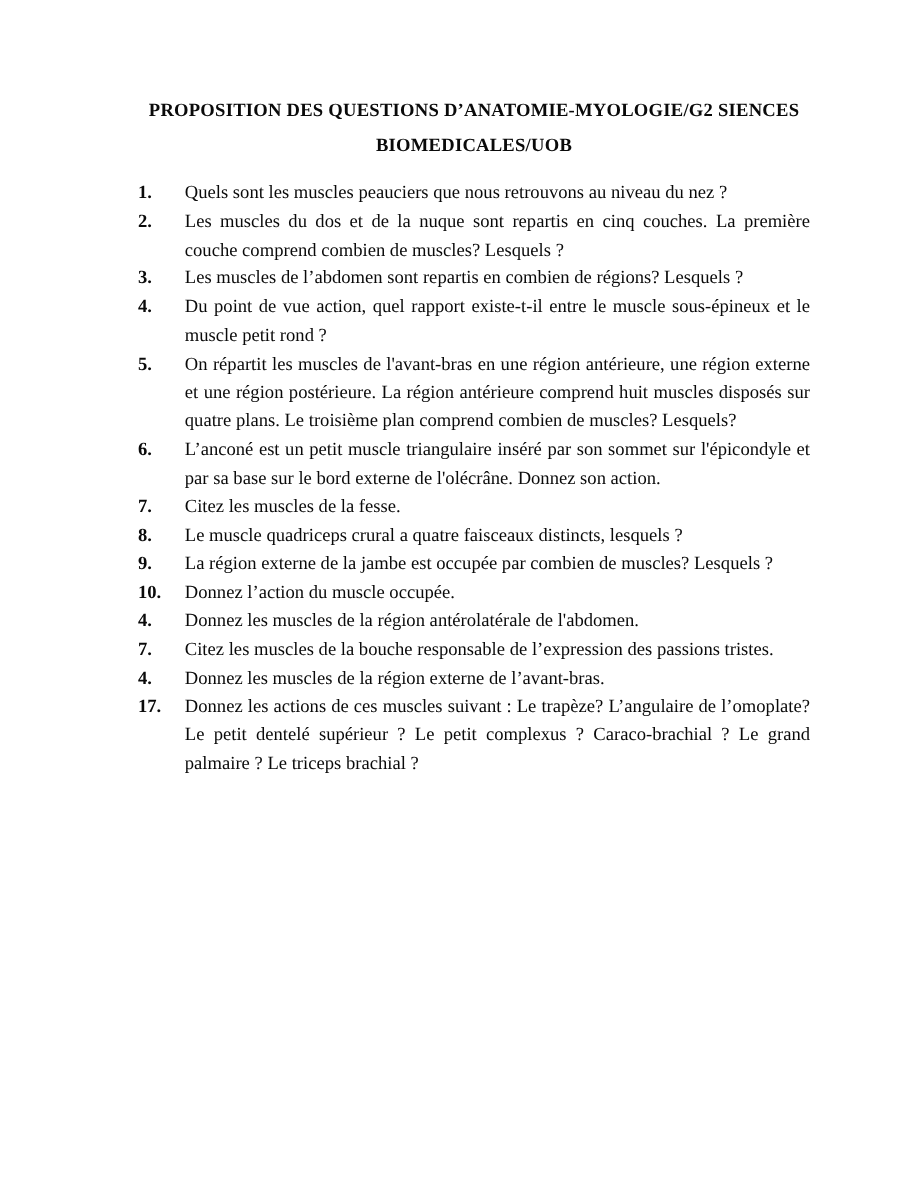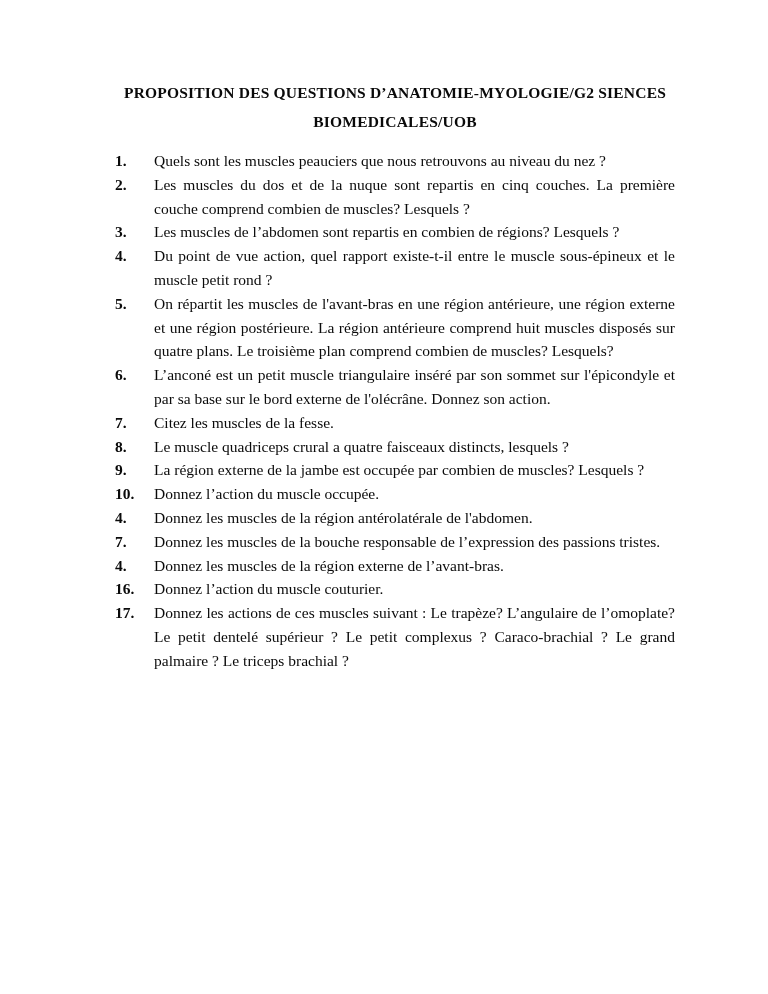--- a/index.html
+++ b/index.html
@@ -110,31 +110,27 @@
 
 
 
   <li class="q">
     <span class="num">4.</span>
     <span class="txt">Donnez les muscles de la région antérolatérale de l'abdomen.</span>
   </li>
 
   <li class="q">
     <span class="num">7.</span>
-    <span class="txt">Donnez les muscles de la bouche responsable de l’expression  des passions tristes.</span>
+    <span class="txt">Citez les muscles de la bouche responsable de l’expression  des passions tristes.</span>
   </li>
 
   <li class="q">
     <span class="num">4.</span>
     <span class="txt">Donnez les muscles de la région externe de l’avant-bras.</span>
   </li>
 
-  <li class="q">
-    <span class="num">16.</span>
-    <span class="txt">Donnez l’action du muscle couturier.</span>
-  </li>
 
   <li class="q">
     <span class="num">17.</span>
     <span class="txt">Donnez les actions de ces muscles  suivant : Le trapèze? L’angulaire de l’omoplate? Le petit dentelé supérieur ? Le petit complexus ? Caraco-brachial ? Le grand palmaire ? Le triceps brachial ?</span>
   </li>
 </ol>
 </div>
 
 </body></html>

